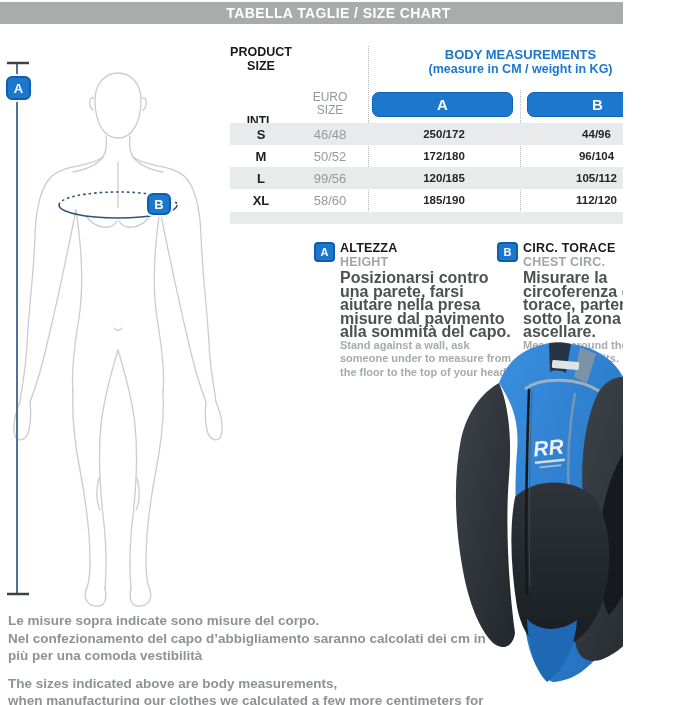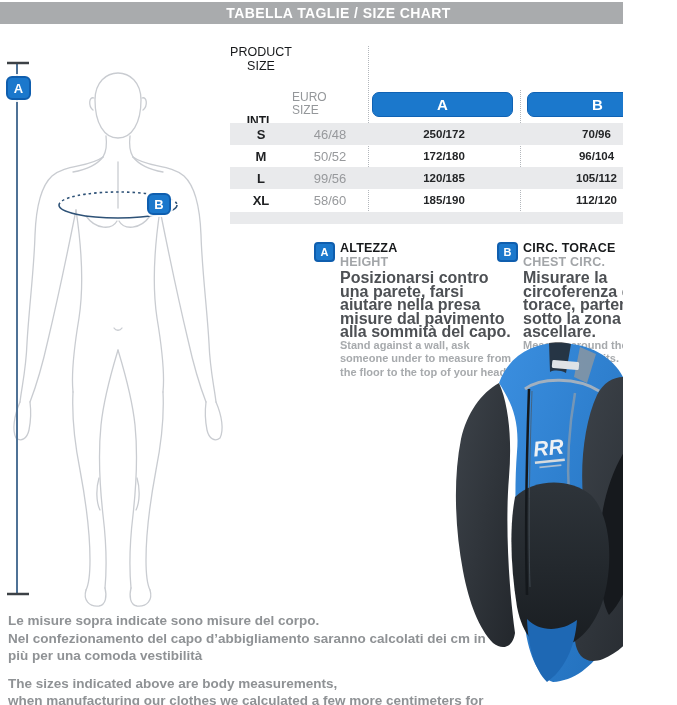--- a/index.html
+++ b/index.html
@@ -14,27 +14,27 @@
   
   .fig-svg{position:absolute;left:0;top:40px;}
   .badge{position:absolute;display:flex;align-items:center;justify-content:center;
          background:#1b78cc;border:2px solid #0f5eae;border-radius:6px;color:#fff;
          font-weight:bold;box-shadow:0 0 0 2px rgba(255,255,255,.9);}
   .badge-a-fig{left:6px;top:76px;width:21px;height:20px;font-size:13px;}
   .badge-b-fig{left:147px;top:193px;width:20px;height:18px;font-size:13px;}
 
   
   .th-product{position:absolute;left:228px;top:46px;width:66px;text-align:center;
-              font-size:12.5px;font-weight:normal;color:#17191b;line-height:13.5px;white-space:pre-line;}
+              font-size:12.5px;font-weight:bold;color:#17191b;line-height:13.5px;white-space:pre-line;}
   .th-body{position:absolute;left:368px;top:47px;width:305px;text-align:center;
            color:#1b78cc;font-weight:bold;font-size:13px;line-height:15px;}
   .th-body .sub{font-size:12.5px;}
   .th-intl{position:absolute;left:230px;top:91px;width:60px;text-align:center;
            font-size:12px;font-weight:bold;color:#1a1c1e;line-height:13px;white-space:pre-line;margin-top:24px;}
-  .th-euro{position:absolute;left:292px;top:91px;width:76px;text-align:left;
+  .th-euro{position:absolute;left:292px;top:91px;width:76px;text-align:center;
            font-size:12px;color:#94979a;line-height:13px;white-space:pre-line;}
   .pill{position:absolute;top:92px;height:25px;background:#1b78cc;border:1px solid #0f62b4;
         border-radius:7px;display:flex;align-items:center;justify-content:center;
         color:#fff;font-weight:bold;font-size:15px;box-sizing:border-box;}
   .pill-a{left:372px;width:141px;}
   .pill-b{left:527px;width:141px;}
   .rows{position:absolute;left:230px;top:123px;width:443px;}
   .trow{display:flex;height:22px;align-items:center;}
   .trow.alt{background:#e9eaec;}
   .c-intl{width:62px;text-align:center;font-weight:bold;font-size:13px;color:#202224;}
@@ -135,41 +135,45 @@
   </svg>
   <div class="badge badge-a-fig">
     <span>A</span>
   </div>
   <div class="badge badge-b-fig">
     <span>B</span>
   </div>
 
   <div class="th-product">PRODUCT
 SIZE</div>
+  <div class="th-body">
+    <div>BODY MEASUREMENTS</div>
+    <div class="sub">(measure in CM / weight in KG)</div>
+  </div>
   <div class="th-intl">INTL
 SIZE</div>
   <div class="th-euro">EURO
 SIZE</div>
   <div class="pill pill-a">
     <span>A</span>
   </div>
   <div class="pill pill-b">
     <span>B</span>
   </div>
 
   <div class="dot dot1"></div>
   <div class="dot dot2"></div>
   <div class="dot dot3"></div>
 
   <div class="rows">
     <div class="trow alt">
       <div class="c-intl">S</div>
       <div class="c-euro">46/48</div>
       <div class="c-a">250/172</div>
-      <div class="c-b">70/96</div>
+      <div class="c-b">44/96</div>
     </div>
     <div class="trow">
       <div class="c-intl">M</div>
       <div class="c-euro">50/52</div>
       <div class="c-a">172/180</div>
       <div class="c-b">96/104</div>
     </div>
     <div class="trow alt">
       <div class="c-intl">L</div>
       <div class="c-euro">99/56</div>

